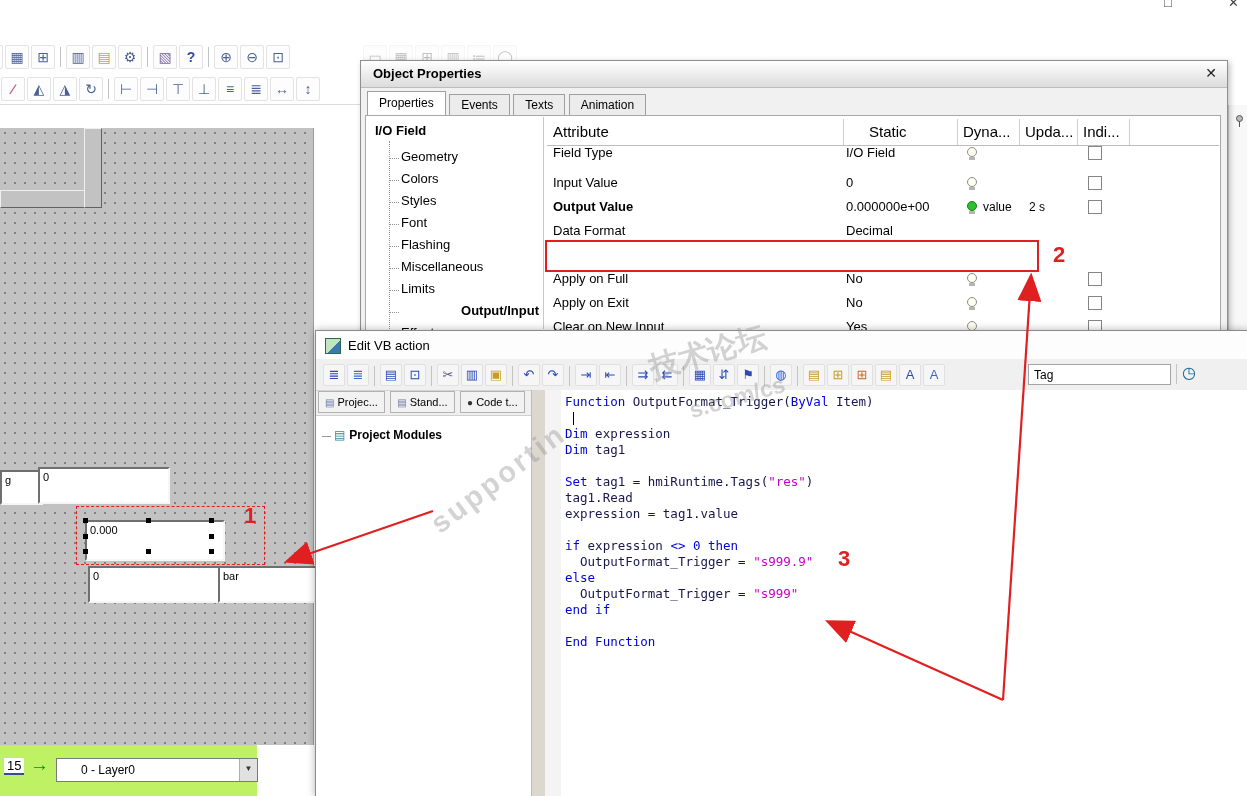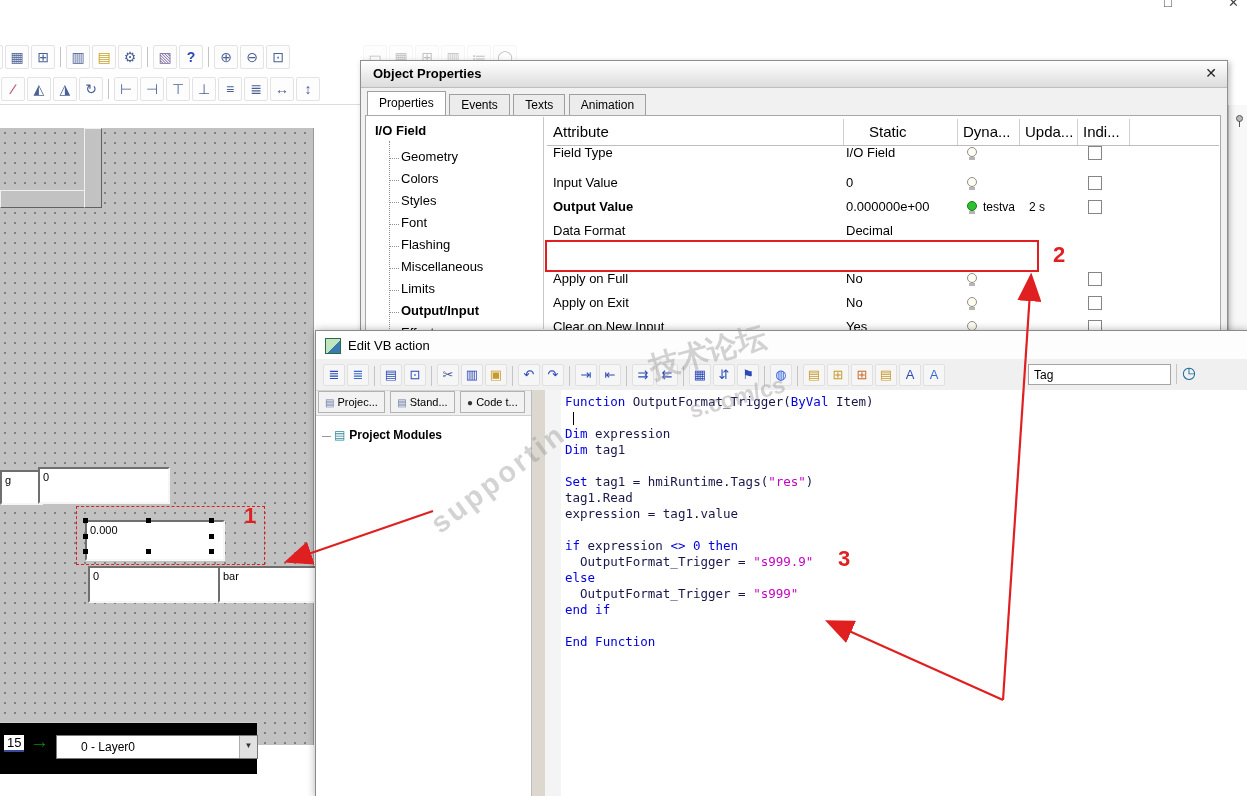--- a/index.html
+++ b/index.html
@@ -33,21 +33,21 @@
           border-right:1px solid #9a9a9a;z-index:1;}
   .raised{position:absolute;background:#c2c2c2;border-top:1px solid #efefef;border-left:1px solid #efefef;
           border-bottom:1px solid #616161;border-right:1px solid #616161;}
   .io-field{position:absolute;background:#fff;border-top:2px solid #6f6f6f;border-left:2px solid #6f6f6f;
             border-bottom:2px solid #f6f6f6;border-right:2px solid #f6f6f6;font-size:11px;padding:2px 3px;
             overflow:hidden;}
   .marquee{position:absolute;border:1px dashed #e02020;}
   .handle{position:absolute;width:5px;height:5px;background:#000;z-index:3;}
 
   
-  #statusbar{position:absolute;left:0;top:722px;width:257px;height:51px;background:#000000;border-top:1px solid #cfcfcf;z-index:1;}
+  #statusbar{position:absolute;left:0;top:745px;width:257px;height:51px;background:#bef264;border-top:1px solid #cfcfcf;z-index:1;}
   #page-tab{position:absolute;left:4px;top:12px;font-size:13px;border-bottom:2px solid #3a4a9a;padding:0 3px;background:#fff;}
   #layer-arrow{position:absolute;left:30px;top:8px;font-size:19px;font-weight:bold;color:#0c8a0c;}
   #layer-combo{position:absolute;left:56px;top:12px;width:200px;height:22px;background:#fff;
                border:1px solid #7a7a7a;font-size:12px;}
   #layer-combo .val{position:absolute;left:24px;top:4px;}
   #layer-combo .btn{position:absolute;right:0;top:0;width:17px;height:100%;background:#e1e1e1;border-left:1px solid #adadad;
                     text-align:center;font-size:8px;line-height:20px;color:#333;}
 
   
   #rightstrip{position:absolute;left:1228px;top:105px;width:19px;height:225px;background:#f8f8f8;border-left:1px solid #d0d0d0;z-index:5;}
@@ -65,21 +65,21 @@
   .op-tab{display:inline-block;height:20px;line-height:20px;padding:0 11px;font-size:12px;background:#ececec;
           border:1px solid #9f9f9f;border-bottom:none;margin-right:-1px;vertical-align:bottom;}
   .op-tab.active{background:#fff;height:23px;line-height:23px;position:relative;z-index:2;}
   #op-panel{position:absolute;left:4px;top:54px;width:854px;height:216px;background:#fff;border:1px solid #a8a8a8;}
   #op-divider{position:absolute;left:182px;top:56px;width:1px;height:212px;background:#c9c9c9;}
 
   .op-tree-root{position:absolute;left:14px;top:62px;font-size:13px;font-weight:bold;}
   .op-tree-vline{position:absolute;left:28px;top:80px;height:192px;border-left:1px dotted #909090;}
   .op-tree-item{position:absolute;left:40px;width:138px;height:18px;font-size:13px;}
   .op-tree-item::before{content:"";position:absolute;left:-12px;top:9px;width:10px;border-top:1px dotted #909090;}
-  .op-tree-item.bold{font-weight:bold;}
+  .op-tree-item.bold{font-weight:bold;text-align:right;}
 
   .hdr-cell{position:absolute;top:62px;font-size:15px;}
   .hdr-line-h{position:absolute;left:186px;top:84px;width:672px;height:1px;background:#bdbdbd;}
   .hdr-line-v{position:absolute;top:58px;height:26px;width:1px;background:#cfcfcf;}
 
   .prop-row{position:absolute;left:186px;width:670px;height:24px;font-size:13px;}
   .prop-row .col-attr{position:absolute;left:6px;top:4px;}
   .prop-row .col-static{position:absolute;left:299px;top:4px;}
   .prop-row .col-dyn{position:absolute;left:420px;top:6px;}
   .prop-row .dyn-label{position:absolute;left:436px;top:5px;font-size:12px;}
@@ -234,21 +234,21 @@
     <div class="prop-row" style="top:110px;text-align:right;">
       <span class="col-attr">Input Value</span>
       <span class="col-static">0</span>
       <span class="col-dyn bulb"></span>
       <span class="col-chk"><span class="chk"></span></span>
     </div>
     <div class="prop-row" style="top:134px;">
       <span class="col-attr" style="font-weight:bold;">Output Value</span>
       <span class="col-static">0.000000e+00</span>
       <span class="col-dyn bulb green"></span>
-      <span class="dyn-label">testva</span>
+      <span class="dyn-label">value</span>
       <span class="col-upd">2 s</span>
       <span class="col-chk"><span class="chk"></span></span>
     </div>
     <div class="prop-row" style="top:158px;">
       <span class="col-attr">Data Format</span>
       <span class="col-static">Decimal</span>
     </div>
     <div class="prop-row" style="top:206px;">
       <span class="col-attr">Apply on Full</span>
       <span class="col-static">No</span>

